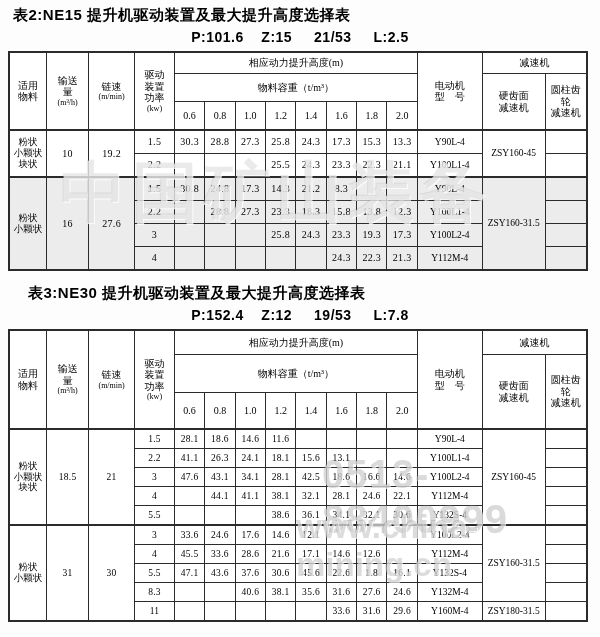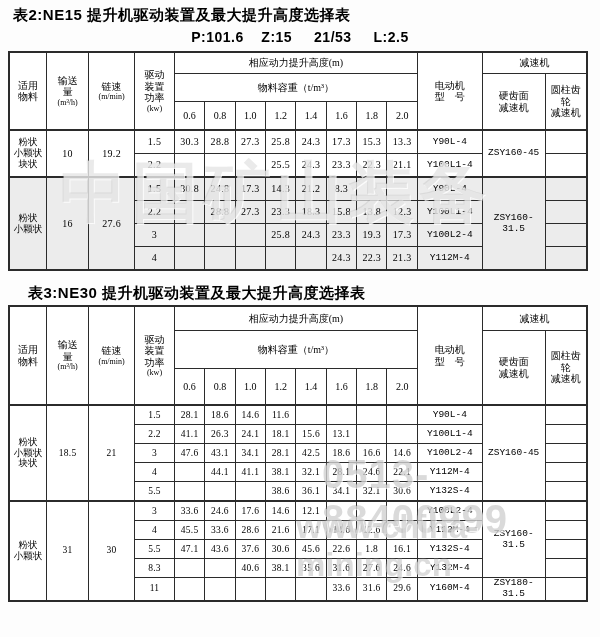--- a/index.html
+++ b/index.html
@@ -35,21 +35,21 @@
     padding:0;text-align:center;vertical-align:middle;
     font-size:10px;line-height:1.15;overflow:hidden;
   }
   th{
     font-weight:normal;white-space:pre-line;
     font-size:10px;color:#000;
   }
   .unit{display:block;font-size:8px;}
   td{color:#000;}
   td.num{letter-spacing:0.3px;}
-  td.motor,td.reducer{font-size:9.5px;font-family:Liberation Mono, monospace;}
+  td.motor,td.reducer{font-size:9.5px;font-family:Liberation Serif, serif;}
   .t2 thead tr:nth-child(1) th{height:20px;}
   .t2 thead tr:nth-child(2) th{height:27px;}
   .t2 thead tr:nth-child(3) th{height:27px;}
   .t3 thead tr:nth-child(1) th{height:23px;}
   .t3 thead tr:nth-child(2) th{height:37px;}
   .t3 thead tr:nth-child(3) th{height:35px;}
   .t2 tbody td{height:22px;}
   .t3 tbody td{height:18px;font-size:9.5px;}
   td.material{white-space:pre-line;font-size:9.5px;}
   tbody tr.group-start td{border-top-width:2px;margin-top:12px;}
@@ -222,20 +222,21 @@
           <td class="num shaded">24.3</td>
           <td class="num shaded">22.3</td>
           <td class="num shaded">21.3</td>
           <td class="motor shaded">Y112M-4</td>
           <td class="reducer shaded"></td>
         </tr>
       </tbody>
   </table>
 
   <div class="tbl-title t3">表3:NE30 提升机驱动装置及最大提升高度选择表</div>
+  <div class="tbl-subtitle">P:152.4    Z:12     19/53     L:7.8</div>
 
   <table class="t3">
     <colgroup>
       <col style="width:36px">
         <col style="width:40px">
         <col style="width:44px">
         <col style="width:38px">
       <col style="width:29px">
         <col style="width:29px">
         <col style="width:29px">

